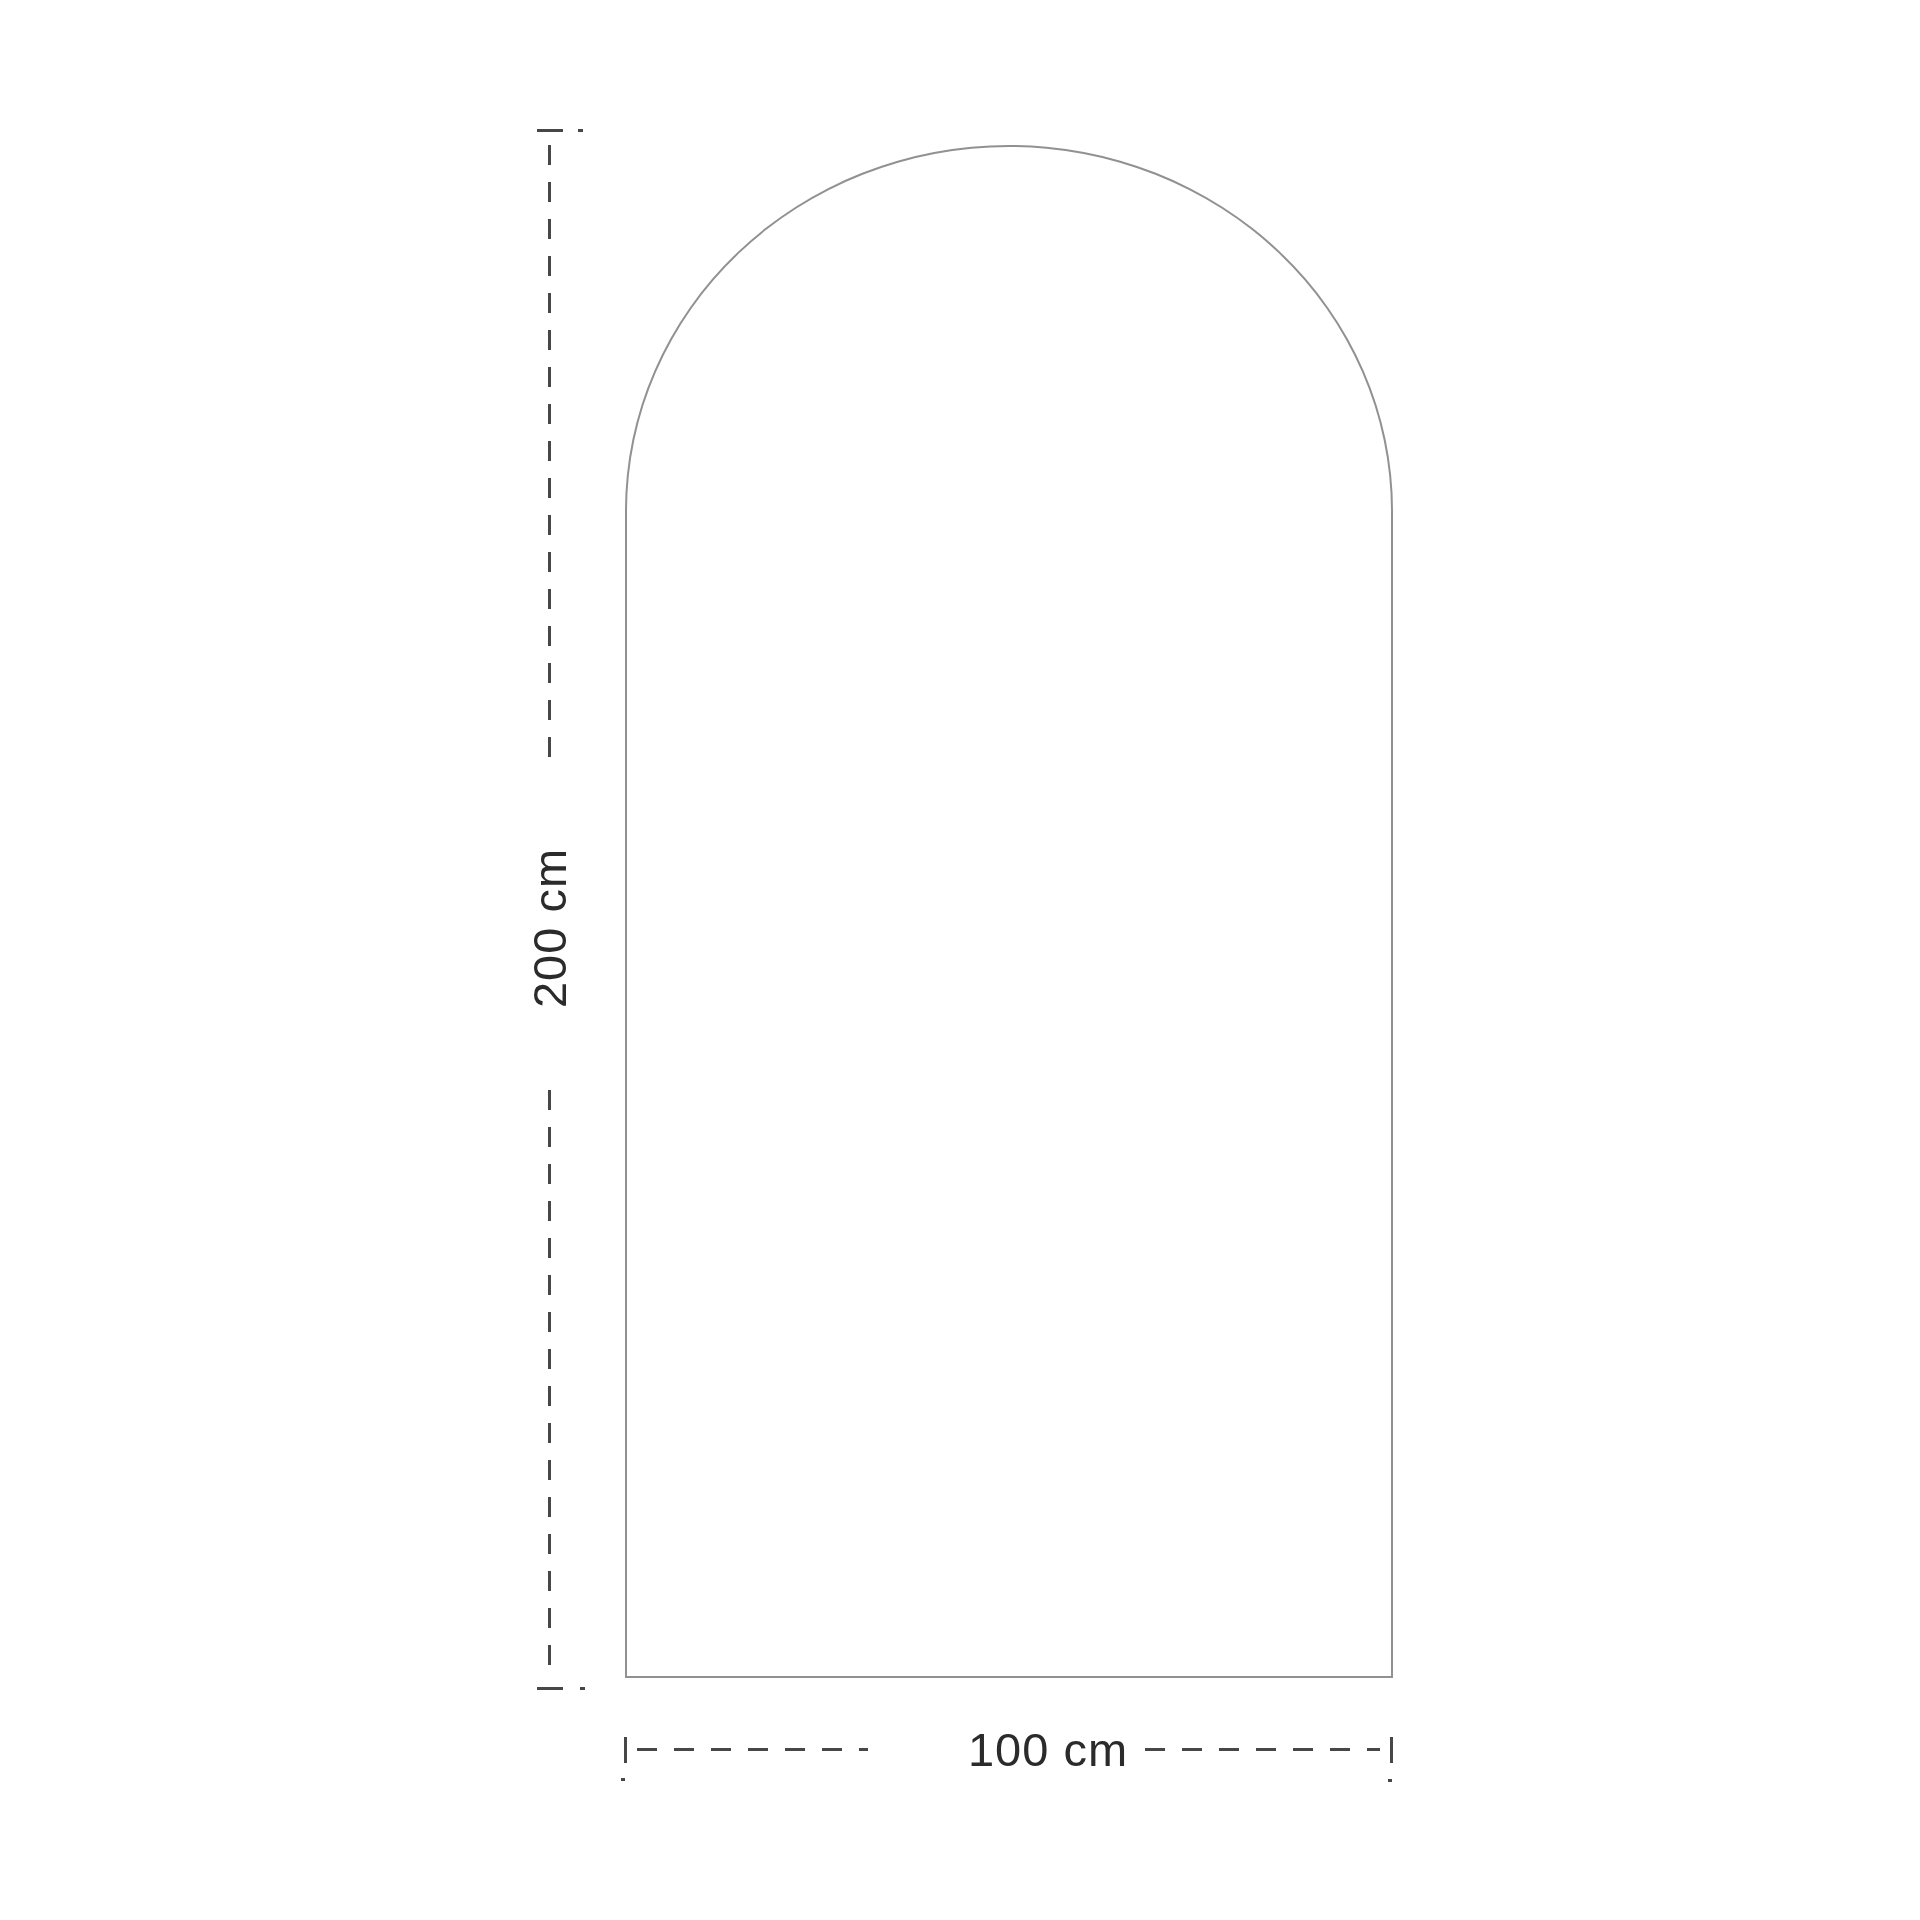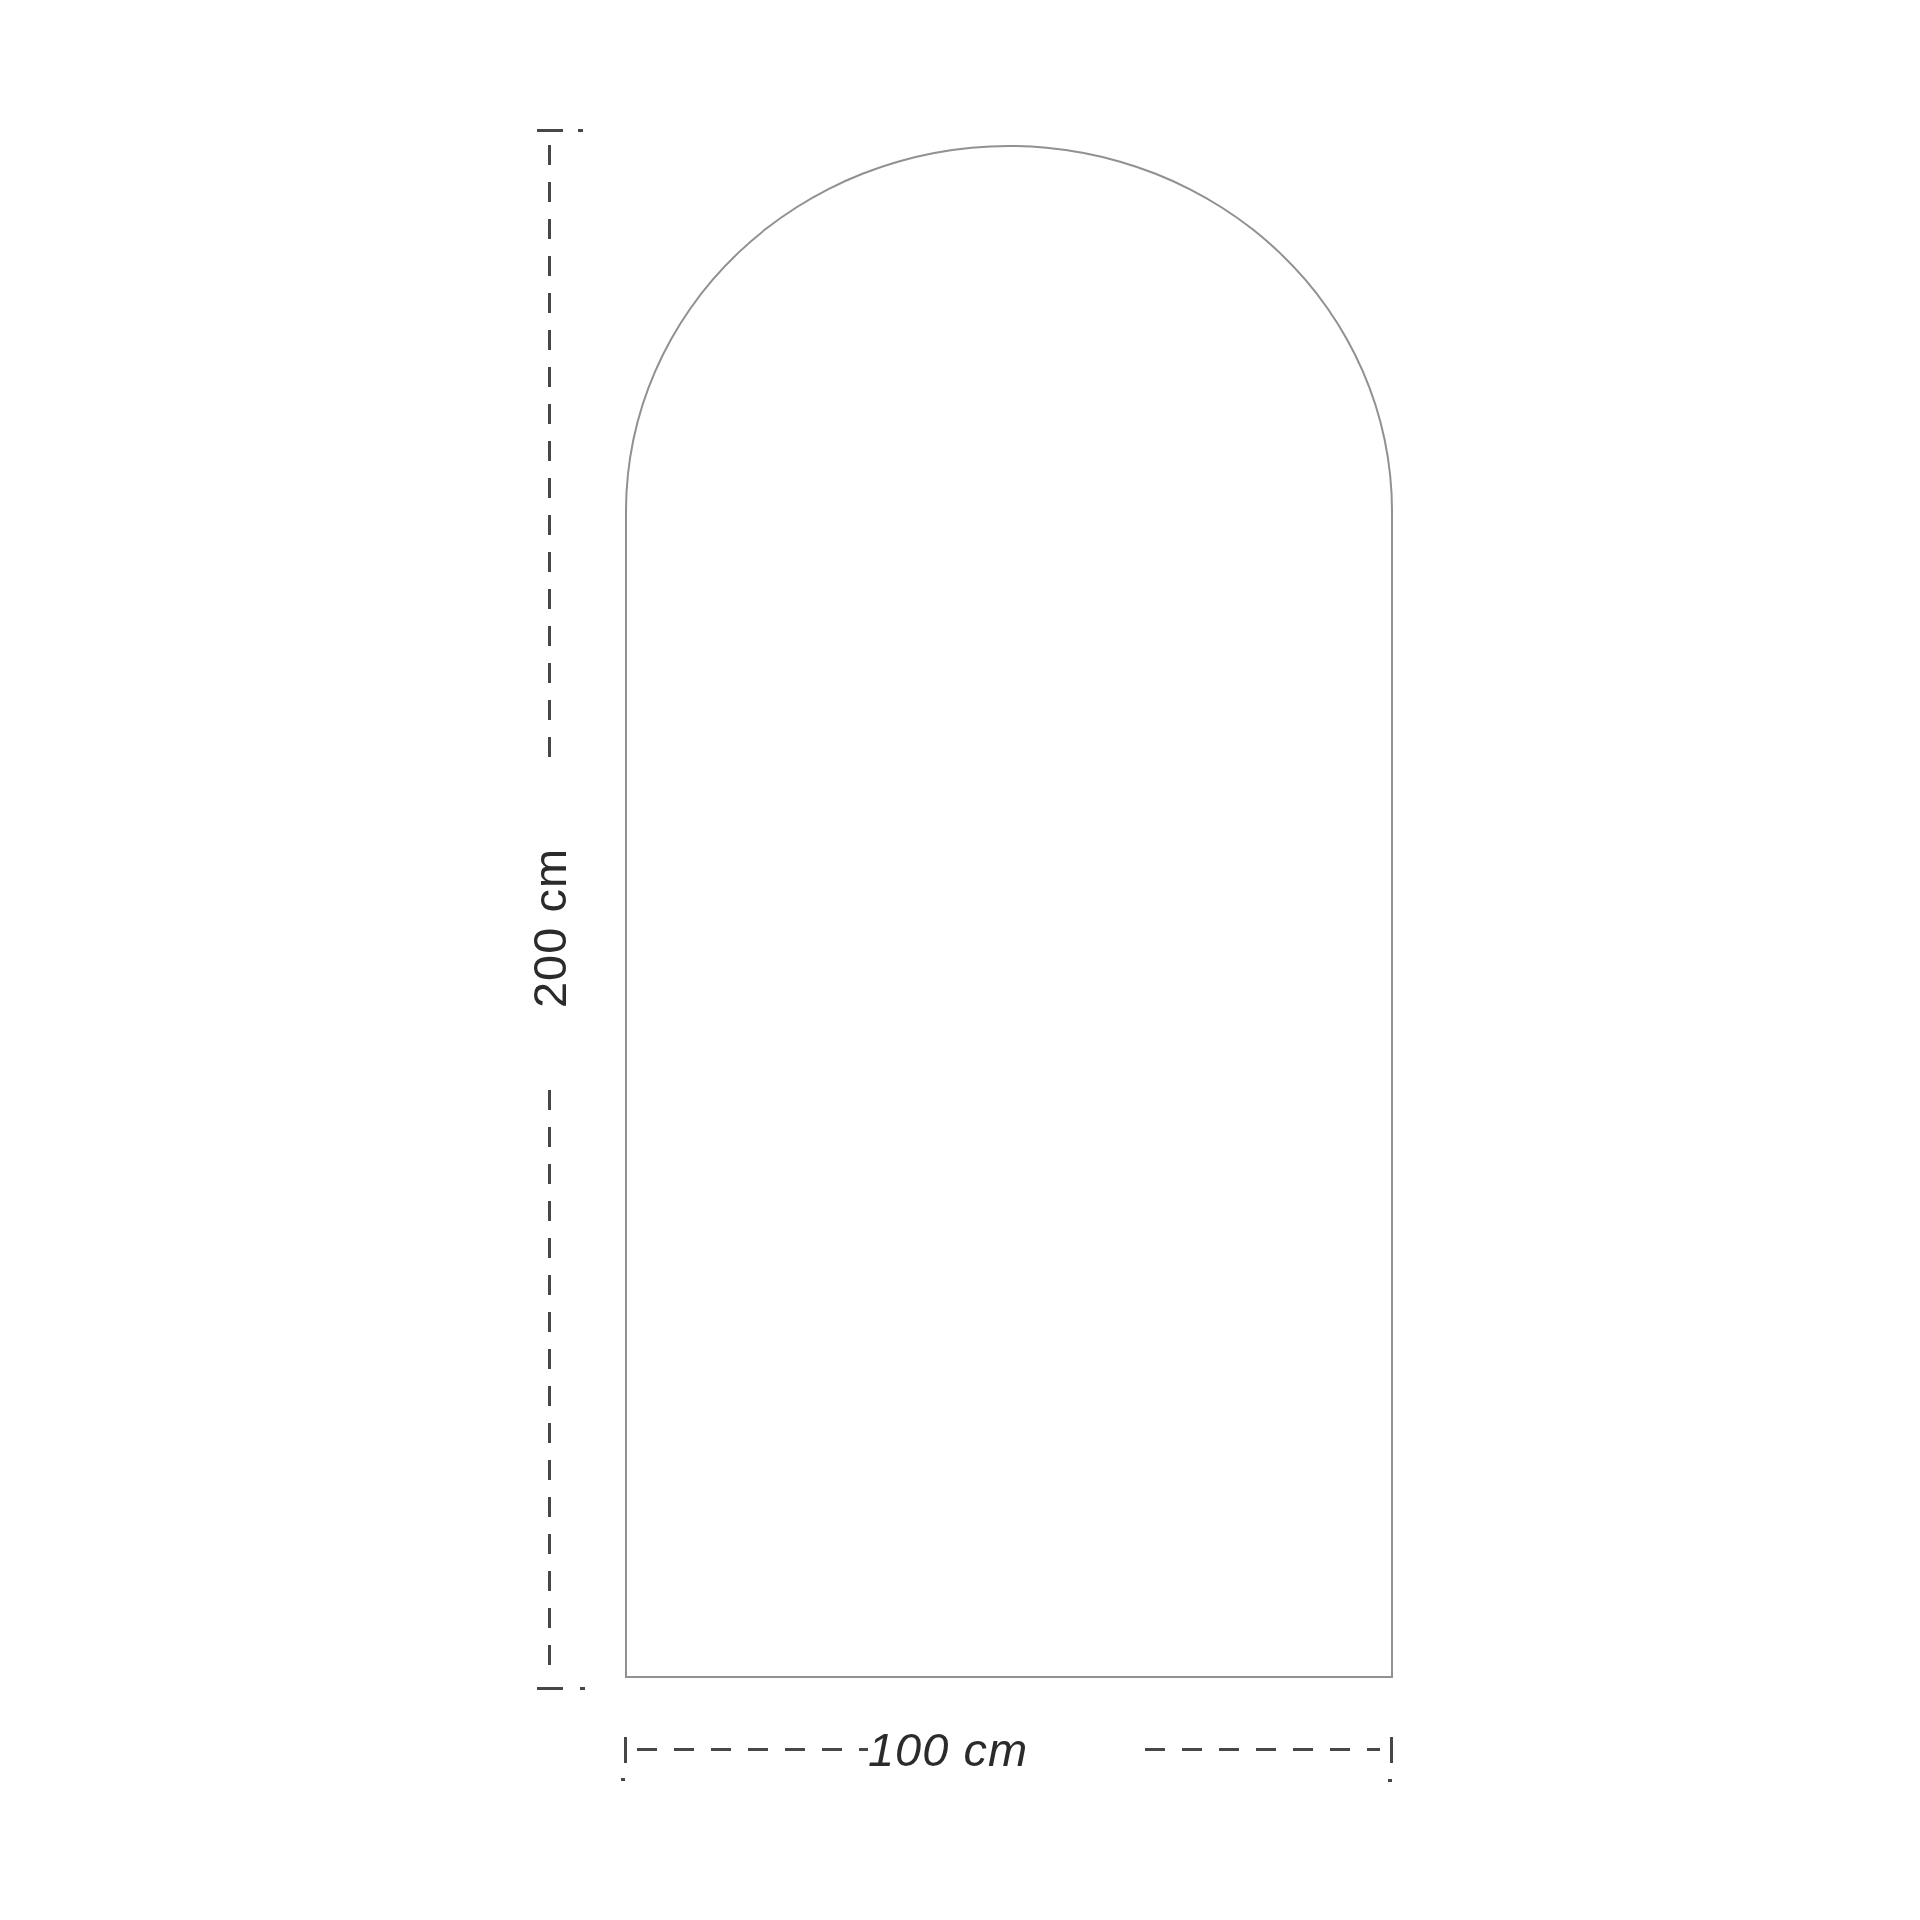--- a/index.html
+++ b/index.html
@@ -69,27 +69,26 @@
   .v-tick{
     position:absolute;
     width:3px;height:26px;
     top:1737px;
     background:var(--dimension-line);
   }
   .v-tick.left{left:624px;}
   .v-tick.right{left:1390px;}
   .width-label{
     position:absolute;
-    left:948px;top:1749px;
+    left:1048px;top:1749px;
     transform:translate(-50%,-50%);
     font-size:47px;
     letter-spacing:1px;
     color:var(--label-text);
     white-space:nowrap;
-    font-style:italic;
   }
 </style>
 </head>
 <body>
 
 <div class="canvas">
 
   <div class="panel"></div>
 
   <div class="h-tick top"></div>

